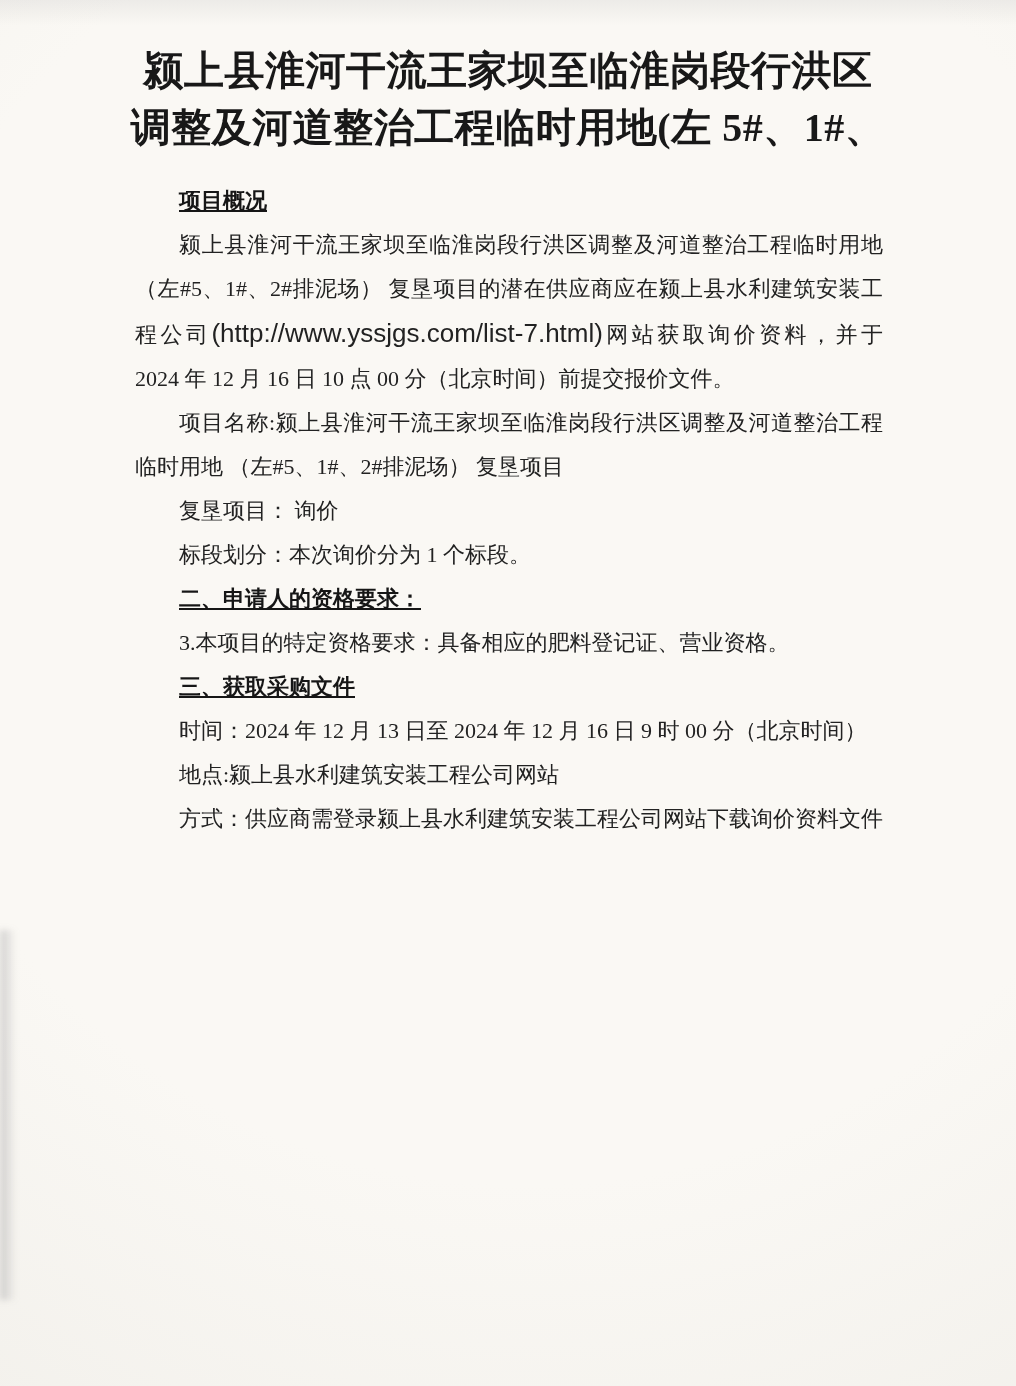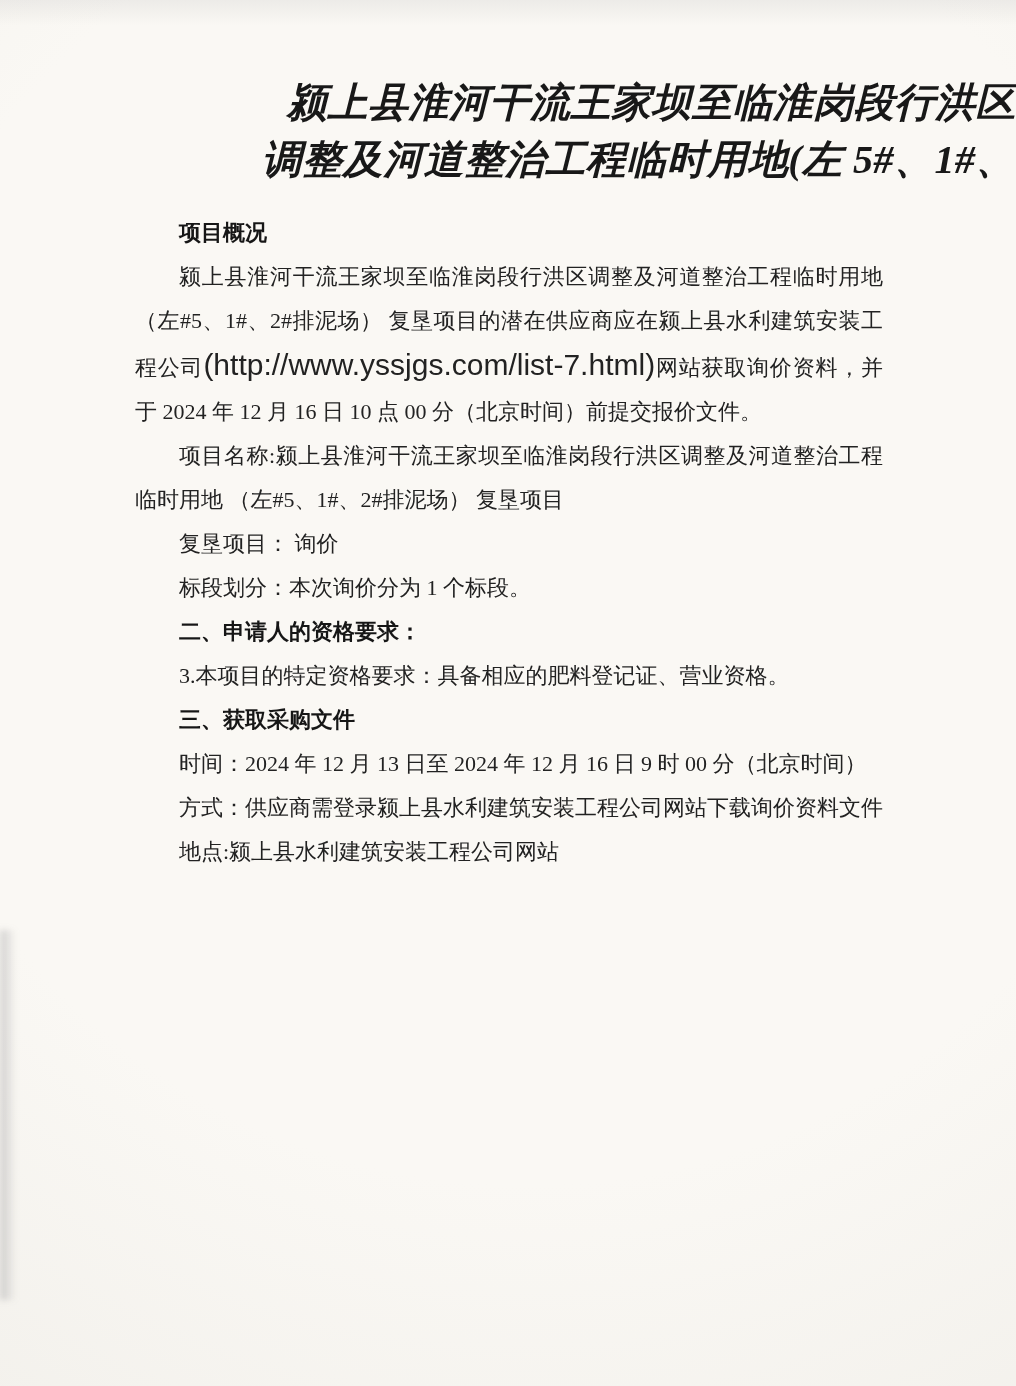--- a/index.html
+++ b/index.html
@@ -34,49 +34,49 @@
     content: "";
     position: absolute;
     left: 0;
     top: 0;
     width: 100%;
     height: 26px;
     background: linear-gradient(to bottom, rgba(120,120,126,0.10), rgba(120,120,126,0));
     pointer-events: none;
   }
   .doc-title {
-    padding-top: 74px;
-    text-align: right;
+    padding-top: 42px;
+    text-align: center;
     font-weight: bold;
     font-size: 40px;
     line-height: 57px;
     letter-spacing: 0.5px;
     color: #181818;
-    font-style: italic;
   }
   .doc-body {
     margin-top: 23px;
     margin-left: 135px;
     width: 748px;
     font-size: 22px;
     line-height: 44px;
     text-align: justify;
     color: #222;
   }
   .doc-body p {
     margin: 0;
     text-indent: 2em;
   }
   .doc-body p.h {
     font-weight: bold;
     color: #161616;
+    text-decoration: underline;
   }
   .url {
     font-family: "Liberation Sans", "DejaVu Sans", sans-serif;
-    font-size: 30px;
+    font-size: 26px;
     letter-spacing: 0;
   }
 </style>
 </head>
 <body>
 
 <div class="page">
 
   <div class="doc-title">
     <div>颍上县淮河干流王家坝至临淮岗段行洪区</div>
@@ -90,17 +90,17 @@
 
     <p>项目名称:颍上县淮河干流王家坝至临淮岗段行洪区调整及河道整治工程临时用地 （左#5、1#、2#排泥场） 复垦项目</p>
     <p>复垦项目： 询价</p>
     <p>标段划分：本次询价分为 1 个标段。</p>
 
     <p class="h">二、申请人的资格要求：</p>
     <p>3.本项目的特定资格要求：具备相应的肥料登记证、营业资格。</p>
 
     <p class="h">三、获取采购文件</p>
     <p>时间：2024 年 12 月 13 日至 2024 年 12 月 16 日 9 时 00 分（北京时间）</p>
+    <p>地点:颍上县水利建筑安装工程公司网站</p>
     <p>方式：供应商需登录颍上县水利建筑安装工程公司网站下载询价资料文件</p>
-    <p>地点:颍上县水利建筑安装工程公司网站</p>
   </div>
 
 </div>
 
 </body></html>

